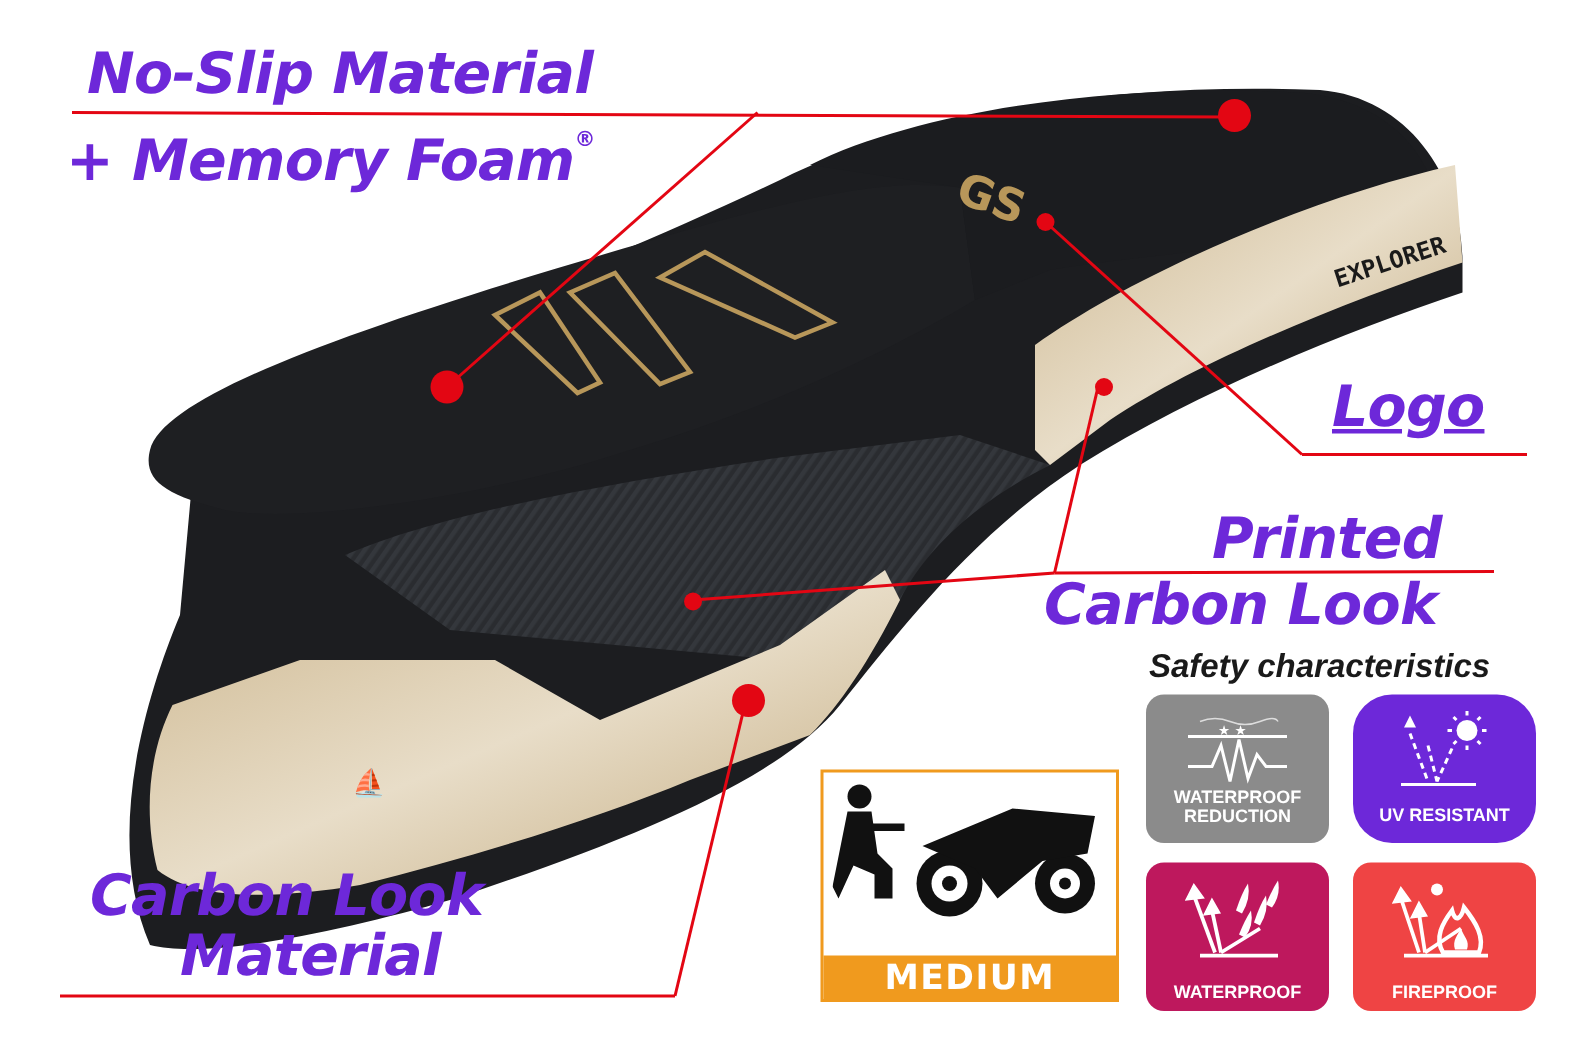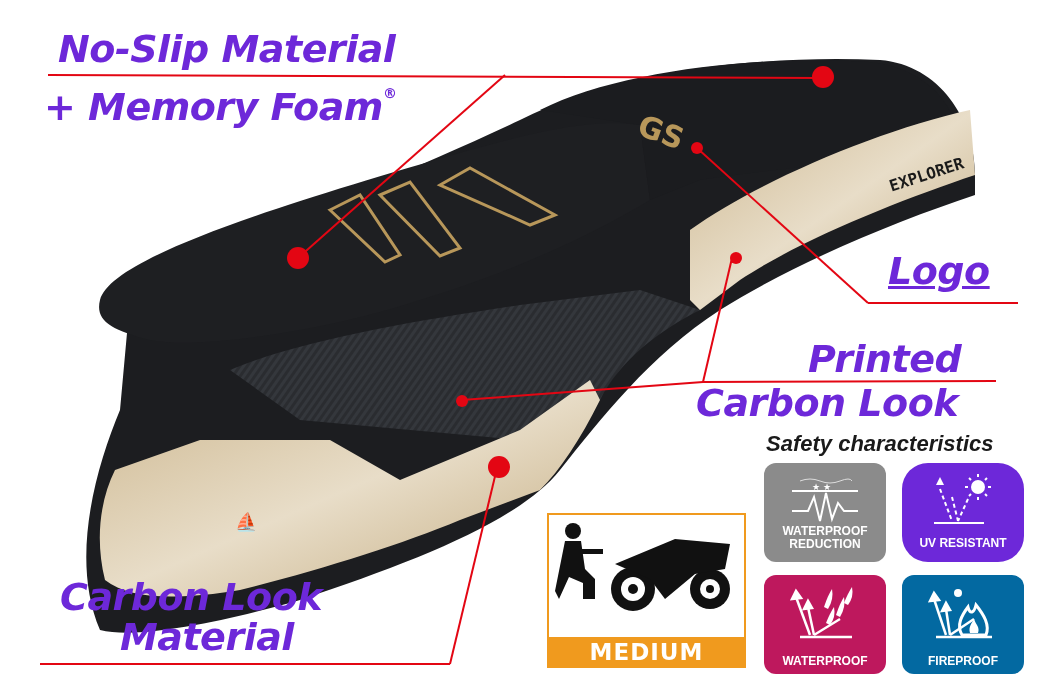--- a/index.html
+++ b/index.html
@@ -13,21 +13,21 @@
     .l-carbonlook { left: 696px; top: 384px; font-size: 38px; }
     .l-carbonmat1 { left: 60px; top: 578px; font-size: 38px; }
     .l-carbonmat2 { left: 120px; top: 618px; font-size: 38px; text-align: right; }
     .safety-title { position: absolute; left: 766px; top: 431px; font-size: 22px; font-weight: bold; font-style: italic; color: #1a1a1a; font-family: Liberation Sans, sans-serif; white-space: nowrap; }
     .badge { position: absolute; width: 122px; height: 99px; border-radius: 12px; color: #fff; }
     .badge .bl { position: absolute; left: 0; right: 0; text-align: center; font-family: "Liberation Sans", sans-serif; font-weight: bold; font-size: 12px; line-height: 13px; }
     .badge svg { position: absolute; left: 26px; top: 10px; }
     .b-vib { left: 764px; top: 463px; background: #8b8b8b; }
     .b-uv { left: 902px; top: 463px; background: #6d28d9; border-radius: 26px; }
     .b-water { left: 764px; top: 575px; background: #be185d; }
-    .b-fire { left: 902px; top: 575px; background: #0369a1; text-decoration: underline; }
+    .b-fire { left: 902px; top: 575px; background: #ef4444; text-decoration: underline; }
     .assembly { position: absolute; left: 547px; top: 513px; width: 199px; height: 155px; border: 2px solid #f09a1e; background: #fff; box-sizing: border-box; }
     .assembly .bar { position: absolute; left: 0; right: 0; top: 105px; height: 17px; background: #2b2b2b; color: #fff; text-align: center; font-family: "DejaVu Sans", sans-serif; font-weight: bold; font-style: italic; font-size: 11.5px; line-height: 17px; }
     .assembly .level { position: absolute; left: 0; right: 0; top: 122px; bottom: 0; background: #f09a1e; color: #fff; text-align: center; font-family: "DejaVu Sans", sans-serif; font-weight: bold; font-size: 23px; line-height: 30px; letter-spacing: 1px; }
     .assembly svg { position: absolute; left: 6px; top: 4px; }
     .seat { position: absolute; left: 0; top: 0; }
     .leaders { position: absolute; left: 0; top: 0; pointer-events: none; }
   </style>
 </head>
 <body>
 

